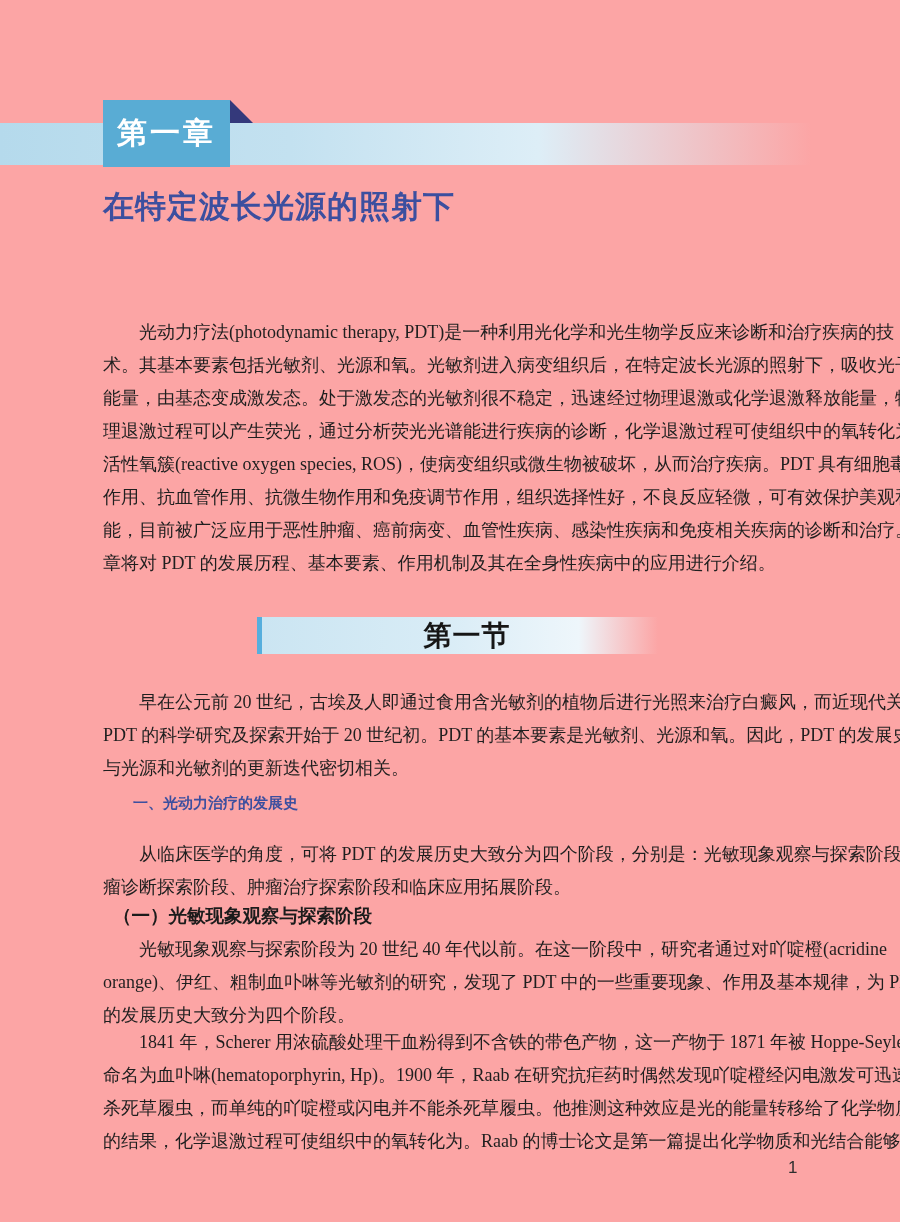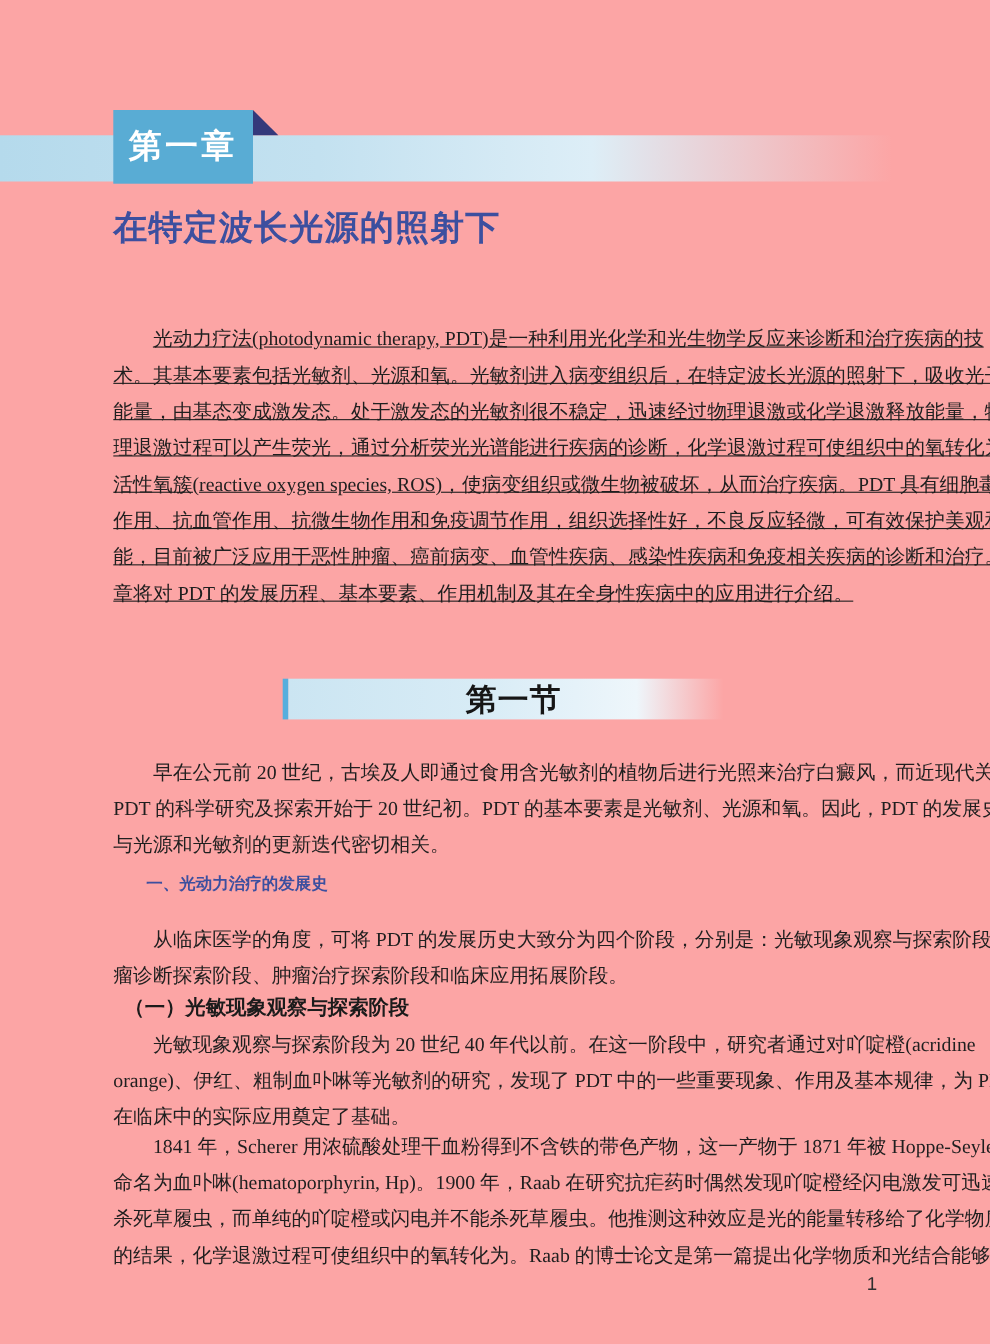--- a/index.html
+++ b/index.html
@@ -36,21 +36,21 @@
   }
   
   .para{position:absolute;left:103px;width:694px;}
   .para .line{
     height:33px;line-height:33px;font-size:18px;
     text-align:justify;text-align-last:justify;
     white-space:nowrap;
   }
   .para .line:last-child{text-align-last:left;}
   .para .line:first-child{text-indent:2em;}
-  .p1{top:292px;text-decoration:underline;}
+  .p1{top:316px;}
   .p2{top:686px;}
   .p3{top:838px;}
   .p4{top:933px;}
   .p5{top:1026px;}
   
   .section-box{
     position:absolute;left:257px;top:617px;width:396px;height:37px;
     background:linear-gradient(to right,#cbe5f2 0%,#d8ecf6 45%,#eef6fb 80%,rgba(255,255,255,0) 100%);
     border-left:5px solid #56aedd;
     display:flex;align-items:center;
@@ -116,21 +116,21 @@
   <div class="para p3">
       <div class="line">从临床医学的角度，可将 PDT 的发展历史大致分为四个阶段，分别是：光敏现象观察与探索阶段、肿</div>
       <div class="line">瘤诊断探索阶段、肿瘤治疗探索阶段和临床应用拓展阶段。</div>
     </div>
 
   <h3 class="stage-heading">（一）光敏现象观察与探索阶段</h3>
 
   <div class="para p4">
       <div class="line">光敏现象观察与探索阶段为 20 世纪 40 年代以前。在这一阶段中，研究者通过对吖啶橙(acridine</div>
       <div class="line">orange)、伊红、粗制血卟啉等光敏剂的研究，发现了 PDT 中的一些重要现象、作用及基本规律，为 PDT</div>
-      <div class="line">在临床中的实际应用奠定了基础。</div>
+      <div class="line">的发展历史大致分为四个阶段。</div>
     </div>
   <div class="para p5">
       <div class="line">1841 年，Scherer 用浓硫酸处理干血粉得到不含铁的带色产物，这一产物于 1871 年被 Hoppe-Seyler</div>
       <div class="line">命名为血卟啉(hematoporphyrin, Hp)。1900 年，Raab 在研究抗疟药时偶然发现吖啶橙经闪电激发可迅速</div>
       <div class="line">杀死草履虫，而单纯的吖啶橙或闪电并不能杀死草履虫。他推测这种效应是光的能量转移给了化学物质</div>
       <div class="line">的结果，化学退激过程可使组织中的氧转化为。Raab 的博士论文是第一篇提出化学物质和光结合能够</div>
     </div>
 
   <div class="page-num">1</div>
 

